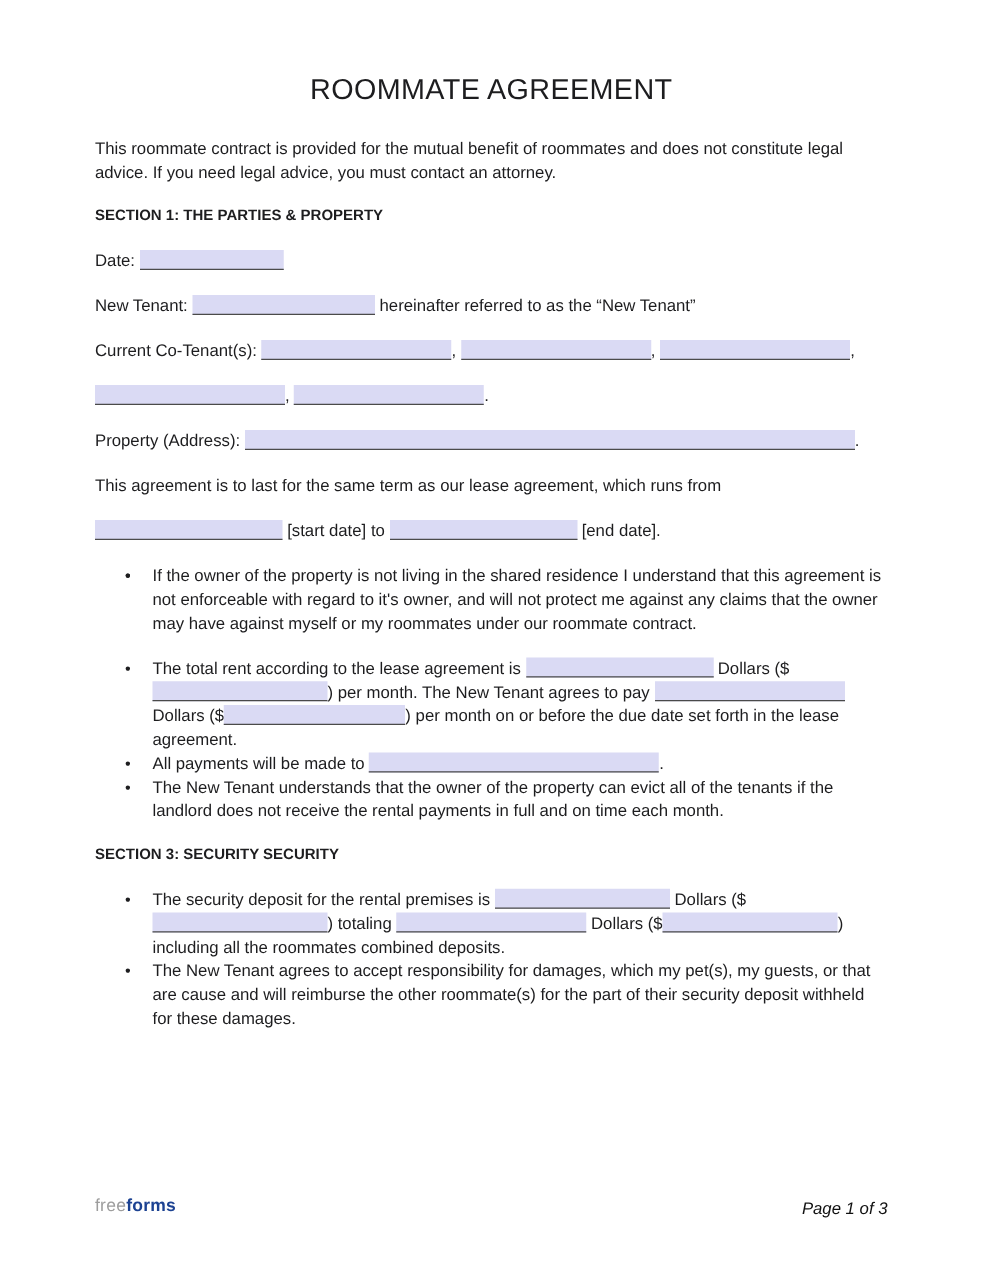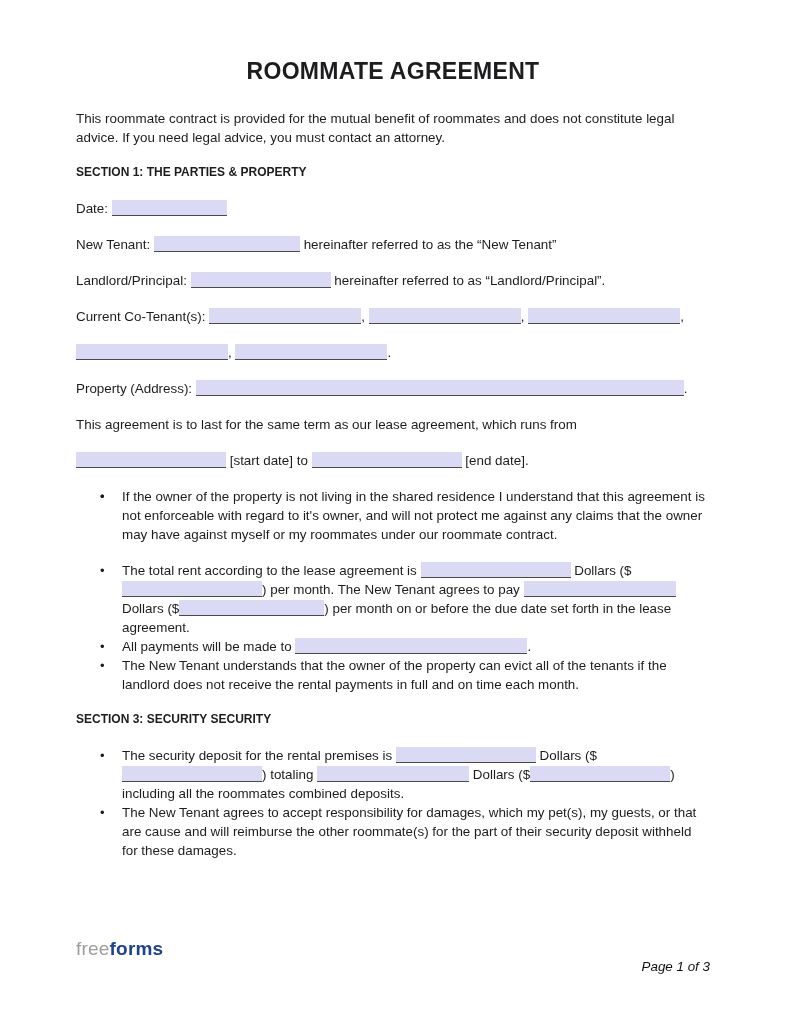--- a/index.html
+++ b/index.html
@@ -9,59 +9,58 @@
     background:#ffffff;
     font-family:"Liberation Sans",sans-serif;
     font-size:13.4px;
     color:#1d1d1f;
     overflow:hidden;
   }
   .content{padding:58px 76px 0 76px;}
   .doc-title{
     text-align:center;
     font-size:23px;
-    font-weight:bold;
+    font-weight:normal;
     letter-spacing:.3px;
     margin:0 0 24px 0;
   }
   .para{line-height:19px;margin:11px 0 17px 0;}
   .heading{font-weight:bold;font-size:12px;line-height:17px;margin:0 0 18px 0;}
   .bullets{list-style:none;margin:0 0 17px 0;padding:0 0 0 46px;}
   .bullets li{position:relative;line-height:19px;margin:0;}
   .bullet-marker{position:absolute;left:-22px;top:0;font-size:13px;}
   .field{
     display:inline-block;
     height:15px;
     background:#dadaf4;
     border-bottom:1.4px solid #4a4a4a;
     vertical-align:-3px;
   }
   .footer-brand{
-    position:absolute;left:76px;bottom:64px;
-    font-size:19px;letter-spacing:.2px;
+    position:absolute;left:76px;bottom:52px;
+    font-size:14px;letter-spacing:.2px;
   }
   .brand-free{color:#9d9d9d;font-weight:normal;}
   .brand-forms{color:#1c4292;font-weight:bold;}
   .page-num{
     position:absolute;right:76px;bottom:50px;
     font-size:13.4px;color:#111111;font-style:italic;
   }
 </style>
 </head>
 <body>
 
 <div class="page">
   <div class="content">
     <div class="doc-title">ROOMMATE AGREEMENT</div>
     <div id="doc-blocks">
         <div class="para"><span class="run">This roommate contract is provided for the mutual benefit of roommates and does not constitute legal advice. If you need legal advice, you must contact an attorney.</span></div>
         <div class="heading">SECTION 1: THE PARTIES &amp; PROPERTY</div>
         <div class="para"><span class="run">Date: </span><span class="field" style="width: 115px;"></span></div>
         <div class="para"><span class="run">New Tenant: </span><span class="field" style="width: 146px;"></span><span class="run"> hereinafter referred to as the “New Tenant”</span></div>
-        <div class="para"><span class="run">Landlord/Principal: </span><span class="field" style="width: 140px;"></span><span class="run"> hereinafter referred to as “Landlord/Principal”.</span></div>
         <div class="para"><span class="run">Current Co-Tenant(s): </span><span class="field" style="width: 152px;"></span><span class="run">, </span><span class="field" style="width: 152px;"></span><span class="run">, </span><span class="field" style="width: 152px;"></span><span class="run">,</span></div>
         <div class="para"><span class="field" style="width: 152px;"></span><span class="run">, </span><span class="field" style="width: 152px;"></span><span class="run">.</span></div>
         <div class="para"><span class="run">Property (Address): </span><span class="field" style="width: 488px;"></span><span class="run">.</span></div>
         <div class="para"><span class="run">This agreement is to last for the same term as our lease agreement, which runs from</span></div>
         <div class="para"><span class="field" style="width: 150px;"></span><span class="run"> [start date] to </span><span class="field" style="width: 150px;"></span><span class="run"> [end date].</span></div>
         <ul class="bullets">
           <li><span class="bullet-marker">•</span></li>
           <li><span class="bullet-marker">•</span><span class="run">If the owner of the property is not living in the shared residence I understand that this agreement is not enforceable with regard to it's owner, and will not protect me against any claims that the owner may have against myself or my roommates under our roommate contract.</span></li>
         </ul>
         <ul class="bullets">

